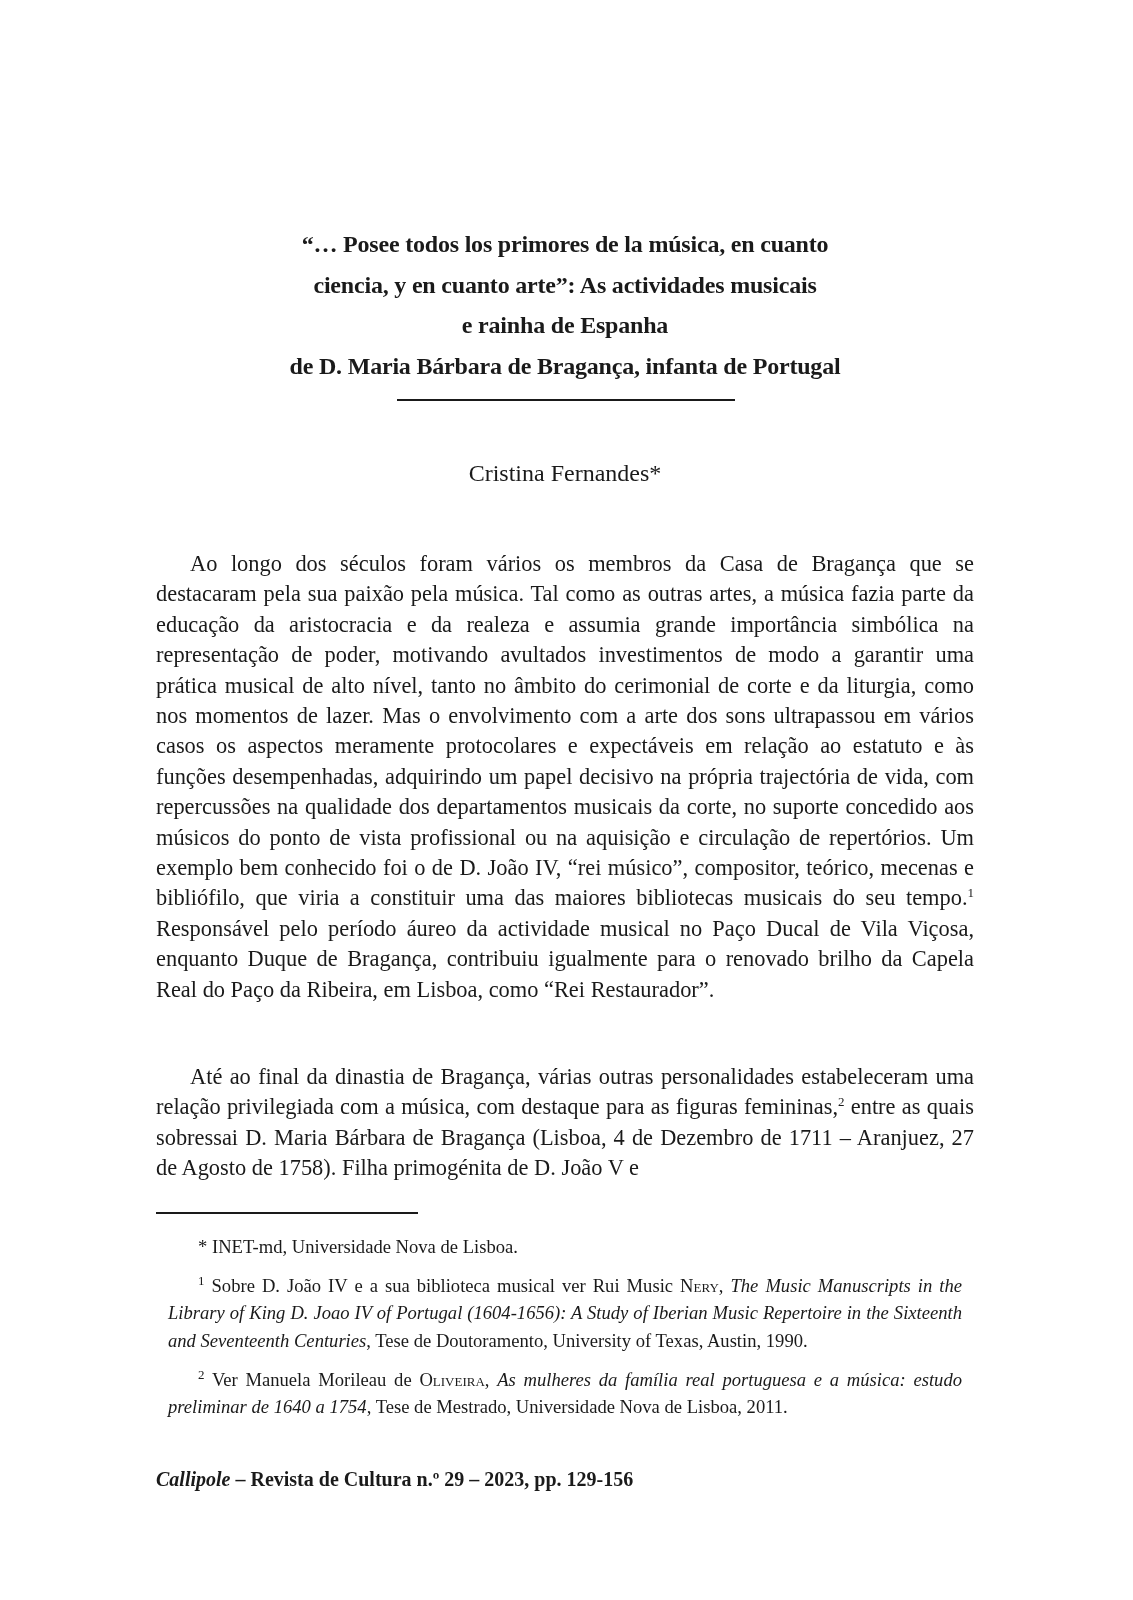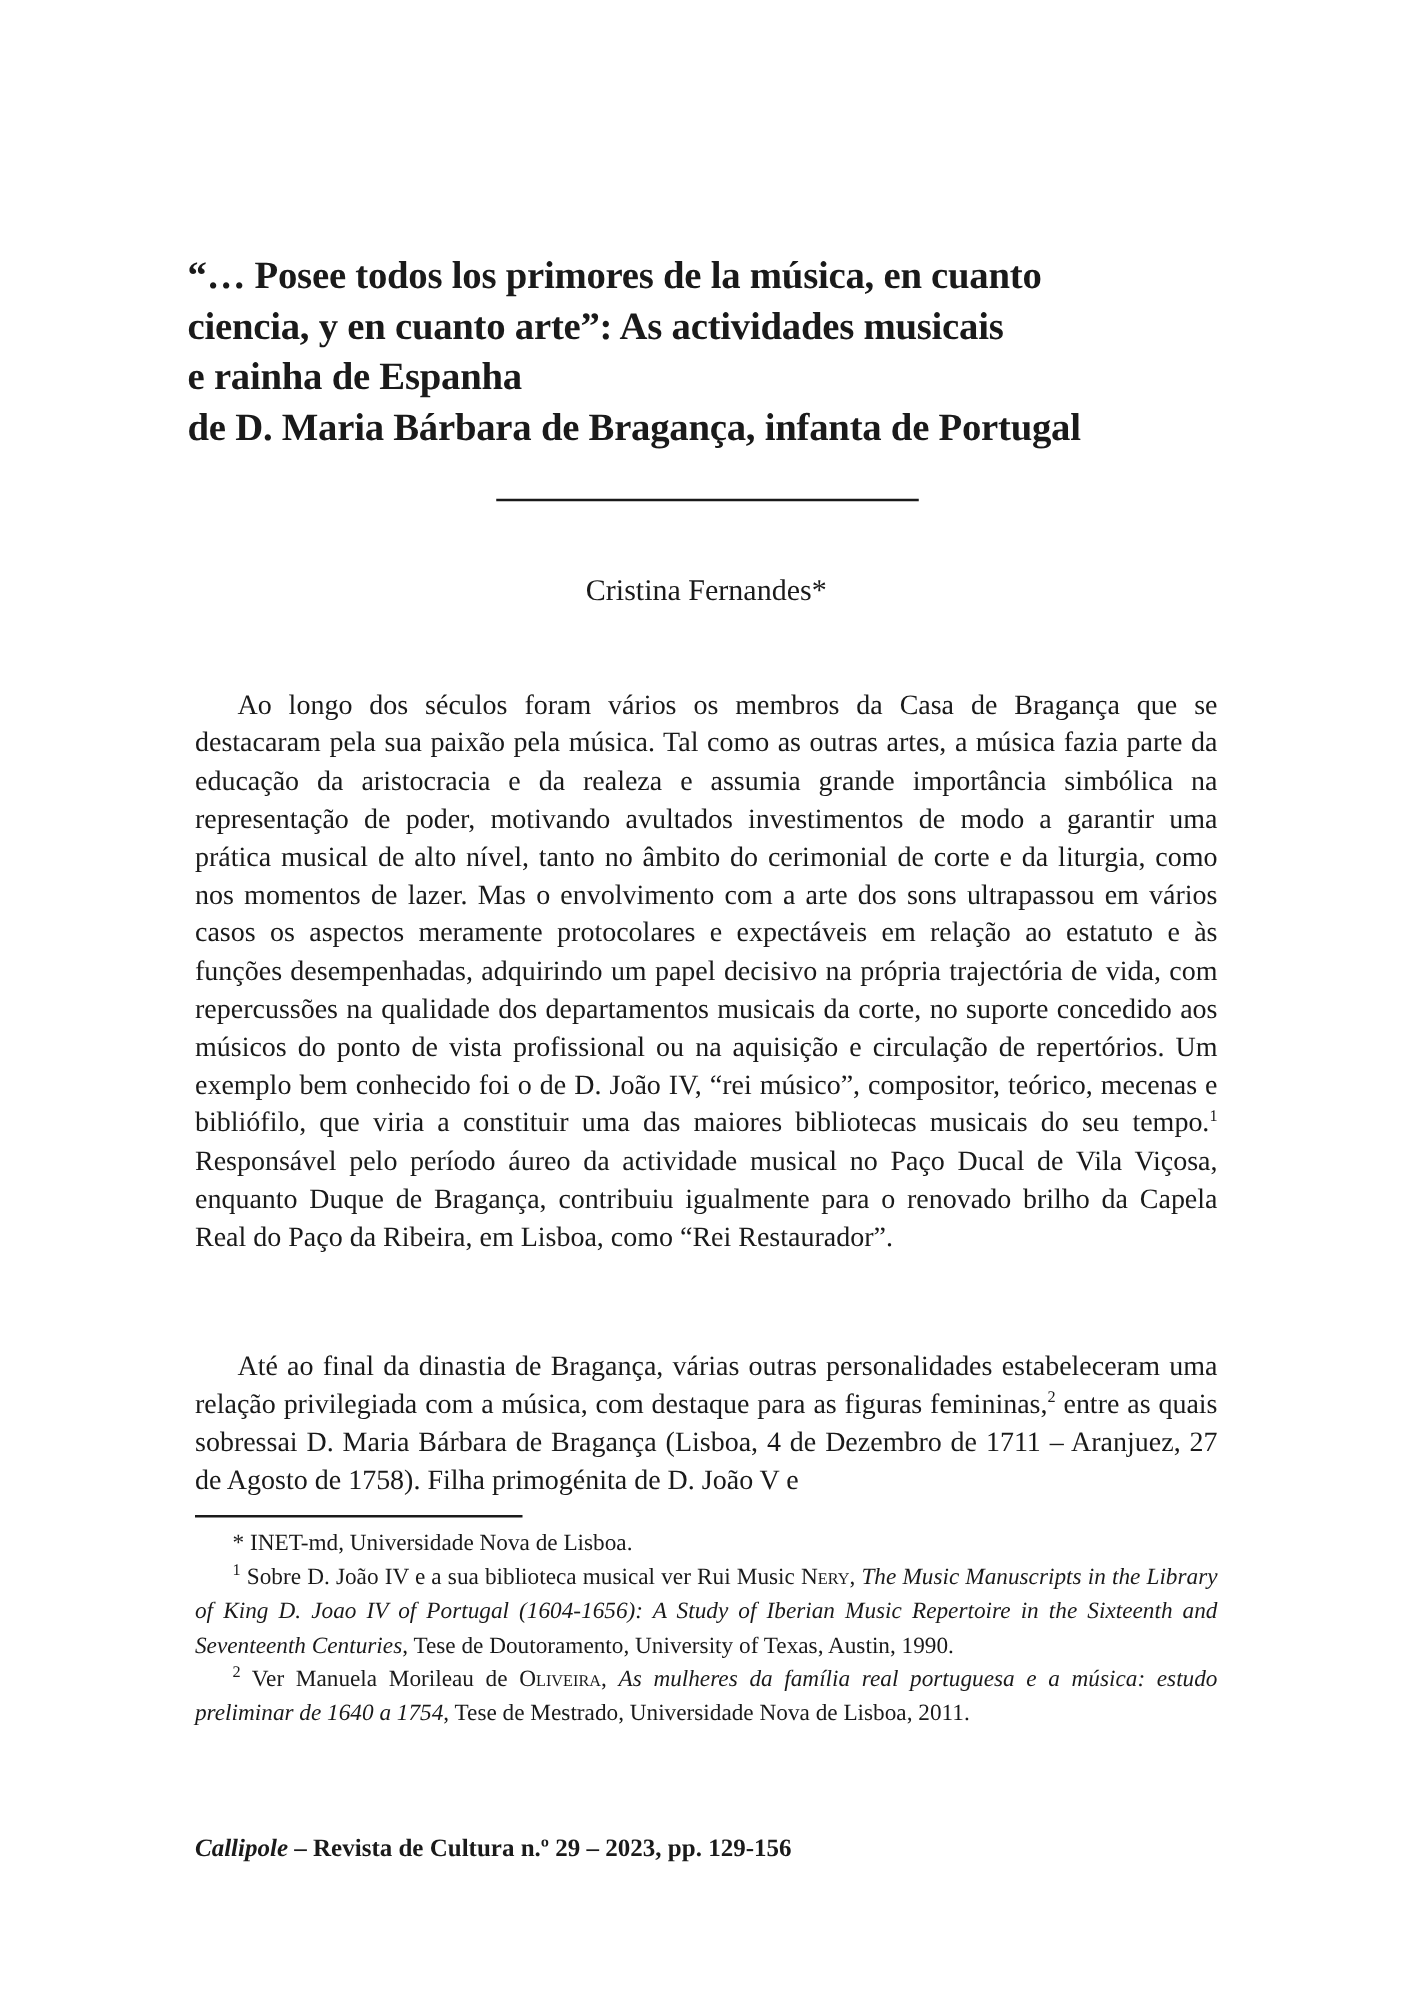--- a/index.html
+++ b/index.html
@@ -1,33 +1,33 @@
 <!DOCTYPE html>
 <html><head>
 <meta charset="utf-8">
 <style>
   html, body { margin: 0; padding: 0; background: #ffffff; }
   body { width: 1133px; height: 1600px; position: relative; overflow: hidden;
          font-family: "Liberation Serif", serif; color: #1a1a1a; }
-  .title { position: absolute; left: 150px; width: 830px; top: 200px;
-           font-weight: bold; font-size: 31px; line-height: 40.5px;
+  .title { position: absolute; left: 150px; width: 830px; top: 224px;
+           text-align: center; font-weight: bold; font-size: 24px; line-height: 40.5px;
            letter-spacing: -0.2px; }
   .title-rule { position: absolute; left: 397px; width: 338px; top: 399px; height: 2px; background: #1a1a1a; }
   .author { position: absolute; left: 150px; width: 830px; top: 458px; text-align: center;
             font-weight: normal; font-size: 24px; line-height: 30px; }
   .body { position: absolute; left: 156px; width: 818px; font-size: 22.4px; line-height: 30.4px;
           text-align: justify; hyphens: manual; }
   .p1 { top: 549px; }
-  .p2 { top: 1062px; margin-top: 16px; }
+  .p2 { top: 1062px; }
   .body p { margin: 0; text-indent: 34px; }
   sup { font-size: 13px; vertical-align: super; line-height: 0; }
   .fn-rule { position: absolute; left: 156px; width: 262px; top: 1212px; height: 1.5px; background: #1a1a1a; }
   .footnotes { position: absolute; left: 156px; width: 818px; top: 1221px; font-size: 18.6px; line-height: 27.2px;
                text-align: justify; }
-  .footnotes p { margin: 0; text-indent: 30px; }
+  .footnotes p { margin: 12px; text-indent: 30px; }
   .sc { font-variant: small-caps; }
   .footer { position: absolute; left: 156px; top: 1466px; font-size: 20px; font-weight: bold; line-height: 26px; }
   i { font-style: italic; }
 </style>
 </head>
 <body>
 
 <div class="title">
   <div>“… Posee todos los primores de la música, en cuanto</div>
   <div>ciencia, y en cuanto arte”: As actividades musicais</div>

